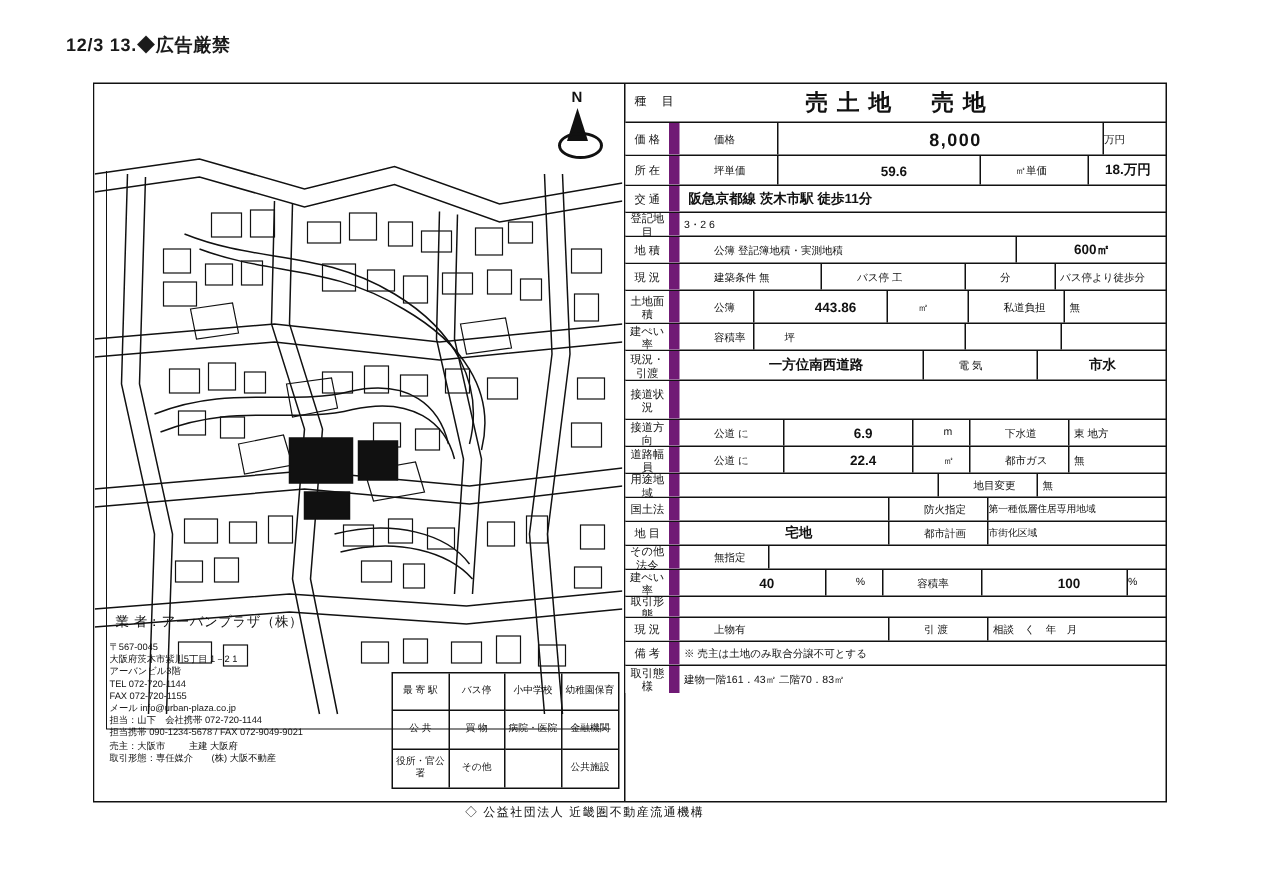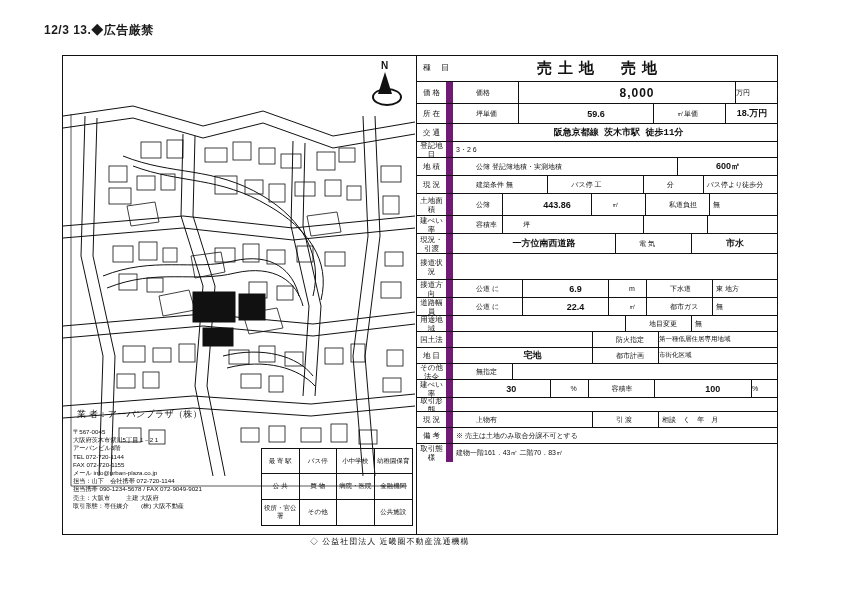--- a/index.html
+++ b/index.html
@@ -39,21 +39,21 @@
   .lbl-kind{position:absolute;left:6px;top:6px;font-size:8px;letter-spacing:4px;}
 
   .rows{position:absolute;left:0;top:26px;width:361px;}
   .row{position:relative;border-bottom:1px solid #111;box-sizing:border-box;display:flex;align-items:stretch;}
   .lab{width:36px;min-width:36px;border-right:7px solid #701a75;font-size:7.5px;display:flex;align-items:center;justify-content:center;text-align:center;line-height:9px;box-sizing:border-box;background:#fff;}
   .cell{position:relative;flex:1;box-sizing:border-box;display:flex;align-items:center;}
   .cell.bdr{border-right:1px solid #111;margin-left:20px;}
   .sub{font-size:7px;padding:0 3px;white-space:nowrap;}
   .val{font-size:12px;font-weight:700;width:100%;text-align:center;letter-spacing:1px;}
   .val.sm{font-size:9px;font-weight:600;letter-spacing:0;}
-  .val.left{text-align:center;padding-left:6px;font-family:Liberation Mono, monospace;}
+  .val.left{text-align:left;padding-left:6px;}
   .unit{font-size:7px;padding-right:3px;}
   .mini{font-size:6.5px;}
 
   .footer{position:absolute;left:310px;top:536px;font-size:8px;letter-spacing:1px;}
 </style>
 </head>
 <body>
 
 <div class="page">
 
@@ -412,21 +412,21 @@
         <div class="lab">その他法令</div>
         <div class="cell bdr" style="max-width:40px">
             <span class="sub">無指定</span>
           </div>
         <div class="cell"></div>
       </div>
 
       <div class="row" style="height:18px">
         <div class="lab">建ぺい率</div>
         <div class="cell bdr">
-            <span class="val sm">30</span>
+            <span class="val sm">40</span>
           </div>
         <div class="cell bdr" style="max-width:18px">
             <span class="unit">%</span>
           </div>
         <div class="cell bdr" style="max-width:46px">
             <span class="sub">容積率</span>
           </div>
         <div class="cell bdr">
             <span class="val sm">100</span>
           </div>

